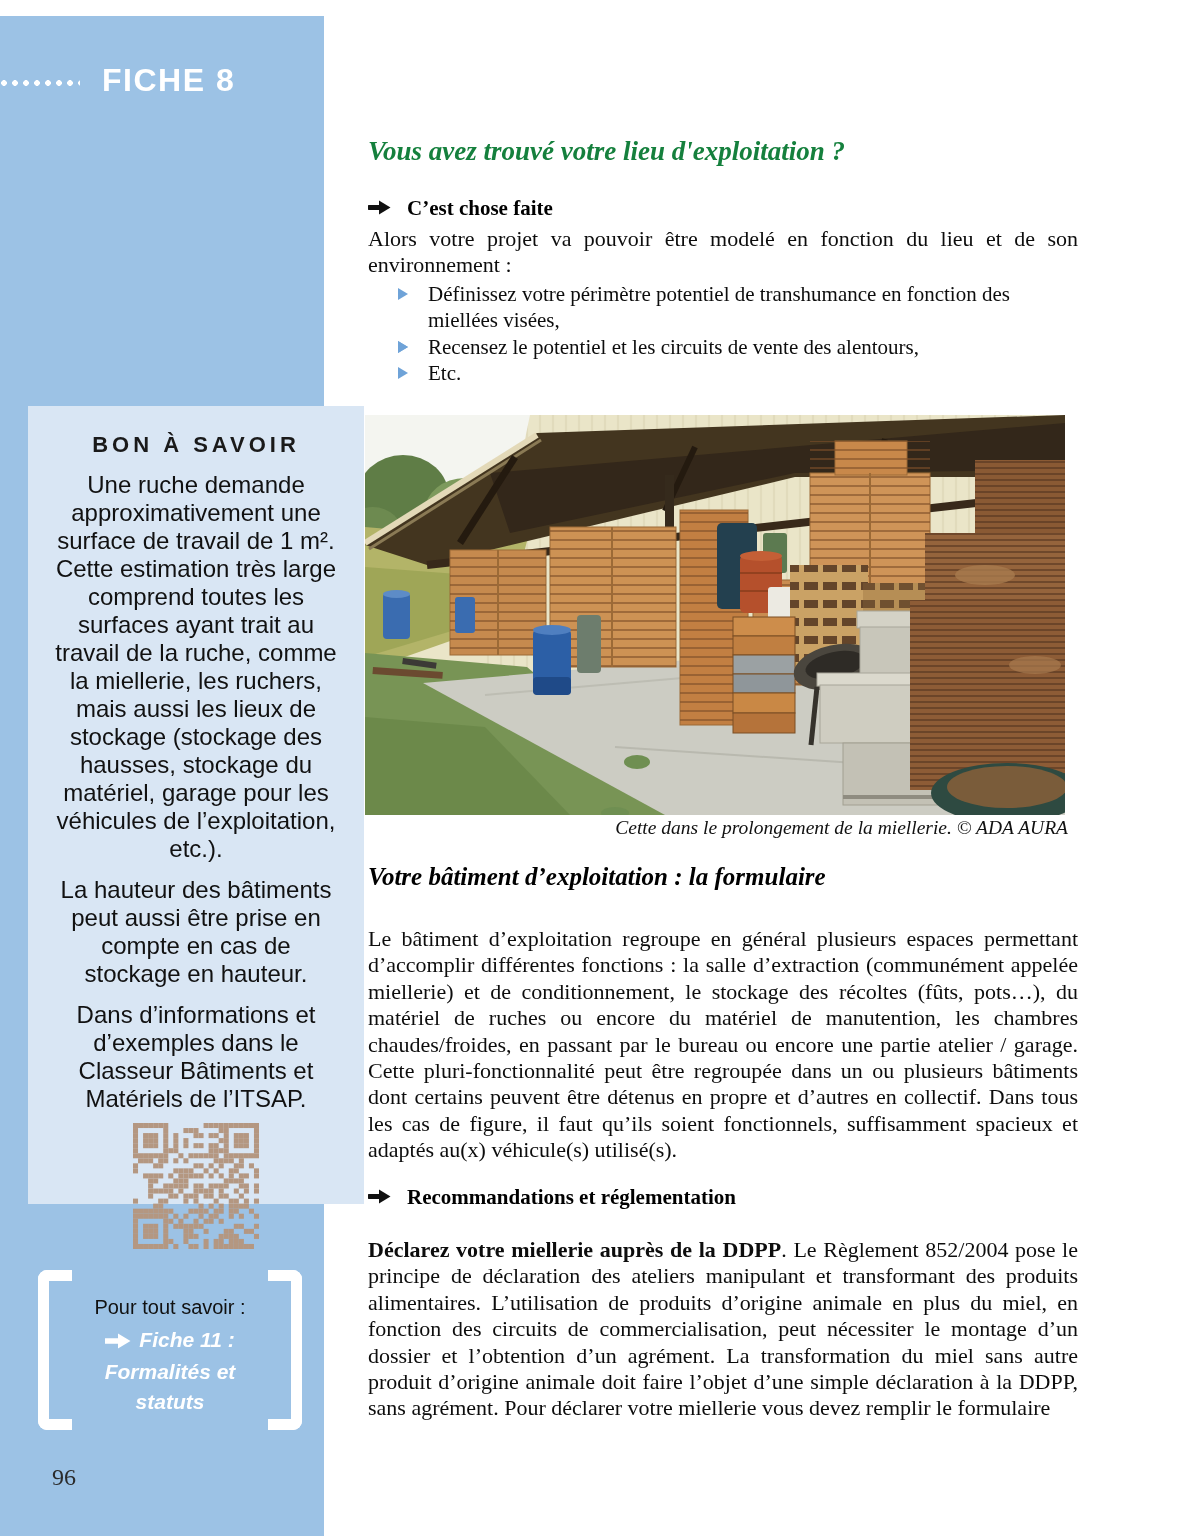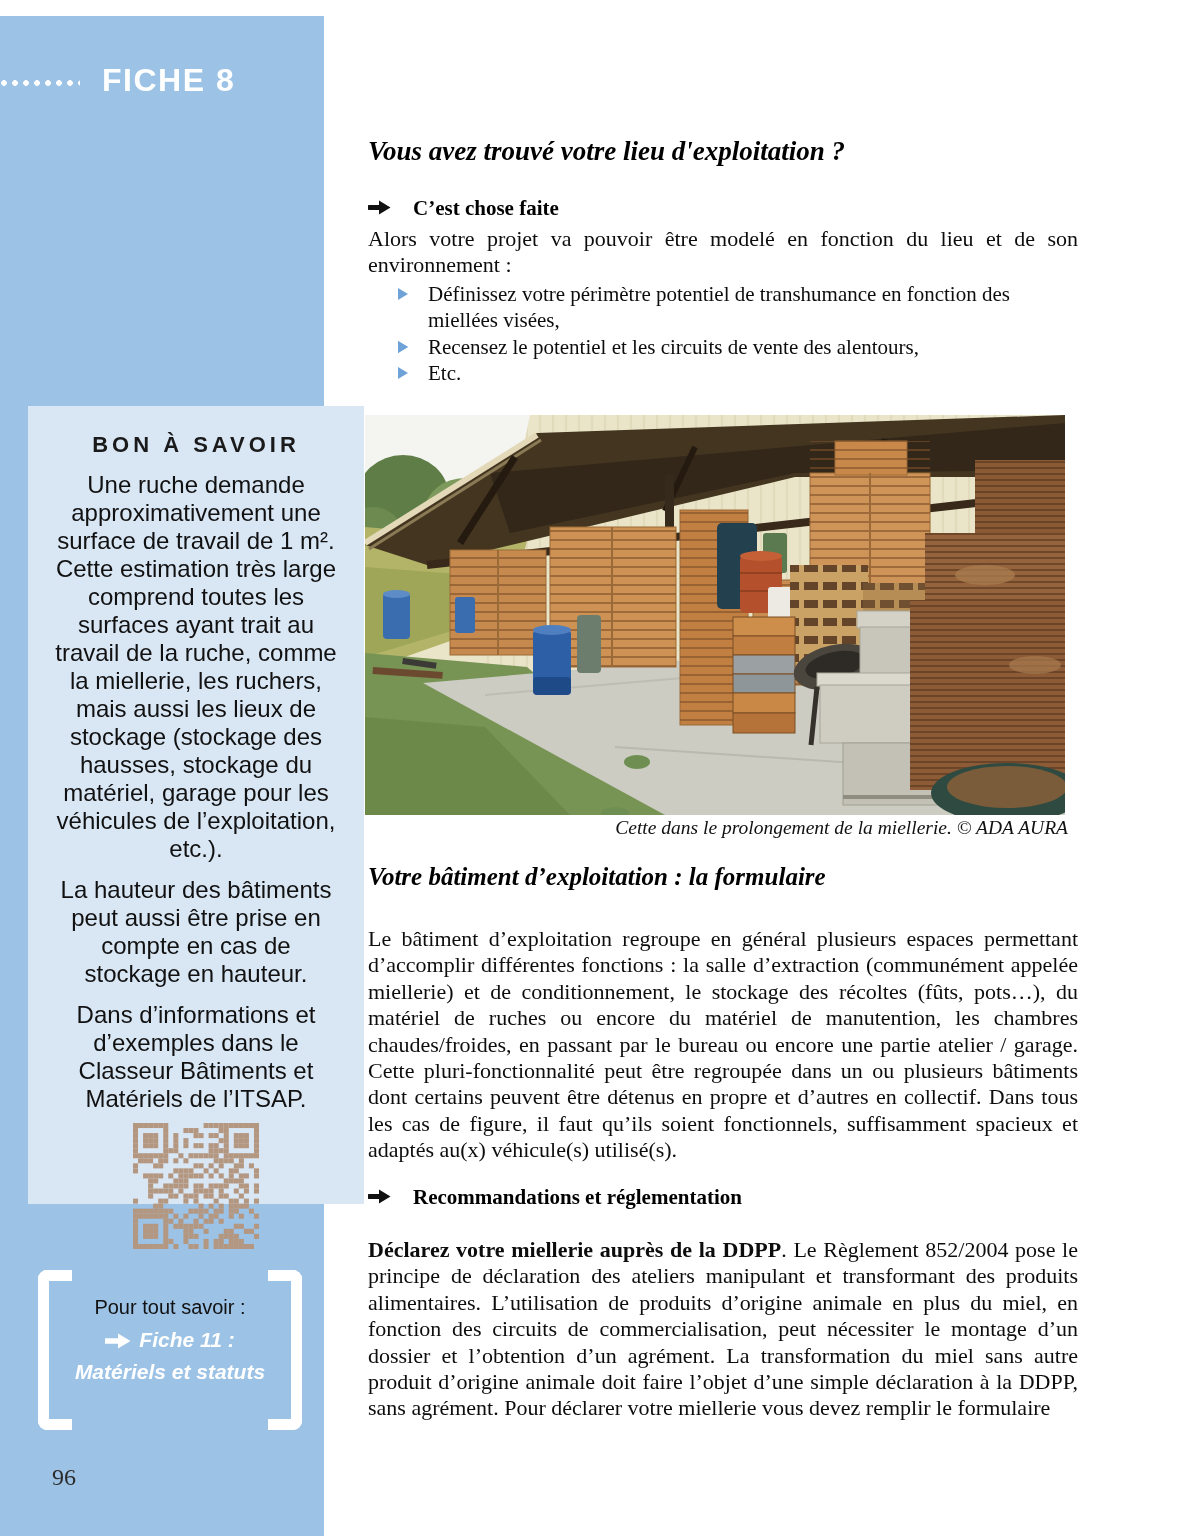--- a/index.html
+++ b/index.html
@@ -44,22 +44,22 @@
   .callout-link{margin-top:6px;color:var(--link_white);font-weight:bold;font-style:italic;
     font-size:21px;line-height:30px;}
   .callout-link .arrow-svg{vertical-align:-2px;margin-right:8px;}
 
   .page-number{position:absolute;left:52px;top:1448px;font-size:24px;color:#2b2b2b;
     font-family:"Liberation Serif",serif;}
 
   
   .main-col{position:absolute;left:368px;top:0;width:710px;}
   .h1{position:absolute;top:136px;left:0;width:710px;font-size:27px;font-weight:bold;
-    font-style:italic;color:#000000;}
-  .subhead{position:absolute;left:0;display:flex;align-items:center;gap:22px;
+    font-style:italic;color:#15803d;}
+  .subhead{position:absolute;left:0;display:flex;align-items:center;gap:16px;
     font-size:21px;font-weight:bold;color:#000;}
   .subhead1{top:196px;}
   .subhead2{top:1185px;}
   .body-text{font-size:22px;line-height:26.4px;text-align:justify;color:#0d0d0d;}
   .intro{position:absolute;top:226px;left:0;width:710px;}
   .bullets{position:absolute;top:281px;left:0;width:710px;margin:0;padding:0;list-style:none;}
   .bullets li{position:relative;padding-left:60px;font-size:21px;line-height:26.4px;color:#0d0d0d;}
   .tri{position:absolute;left:30px;top:7px;width:0;height:0;
     border-left:10px solid var(--bullet_blue);border-top:6px solid transparent;border-bottom:6px solid transparent;}
   .photo{position:absolute;top:415px;left:-3px;width:700px;height:400px;overflow:hidden;}
@@ -421,21 +421,21 @@
 
     <div class="callout">
       <div class="bracket left"></div>
       <div class="callout-text">
         <div class="callout-intro">Pour tout savoir :</div>
         <div class="callout-link">
           <span class="arrow-svg"><svg width="26" height="16" viewBox="0 0 26 16">
                 <path d="M1 8h15" stroke="#fff" stroke-width="5.5" stroke-linecap="round"></path>
                 <path d="M13 0.5l12.5 7.5-12.5 7.5z" fill="#fff"></path>
               </svg></span><span>Fiche 11 :</span>
-          <div>Matériels et statuts</div>
+          <div>Formalités et statuts</div>
         </div>
       </div>
       <div class="bracket right"></div>
     </div>
 
     <div class="page-number">96</div>
   </div>
 
   <div class="main-col">
 

